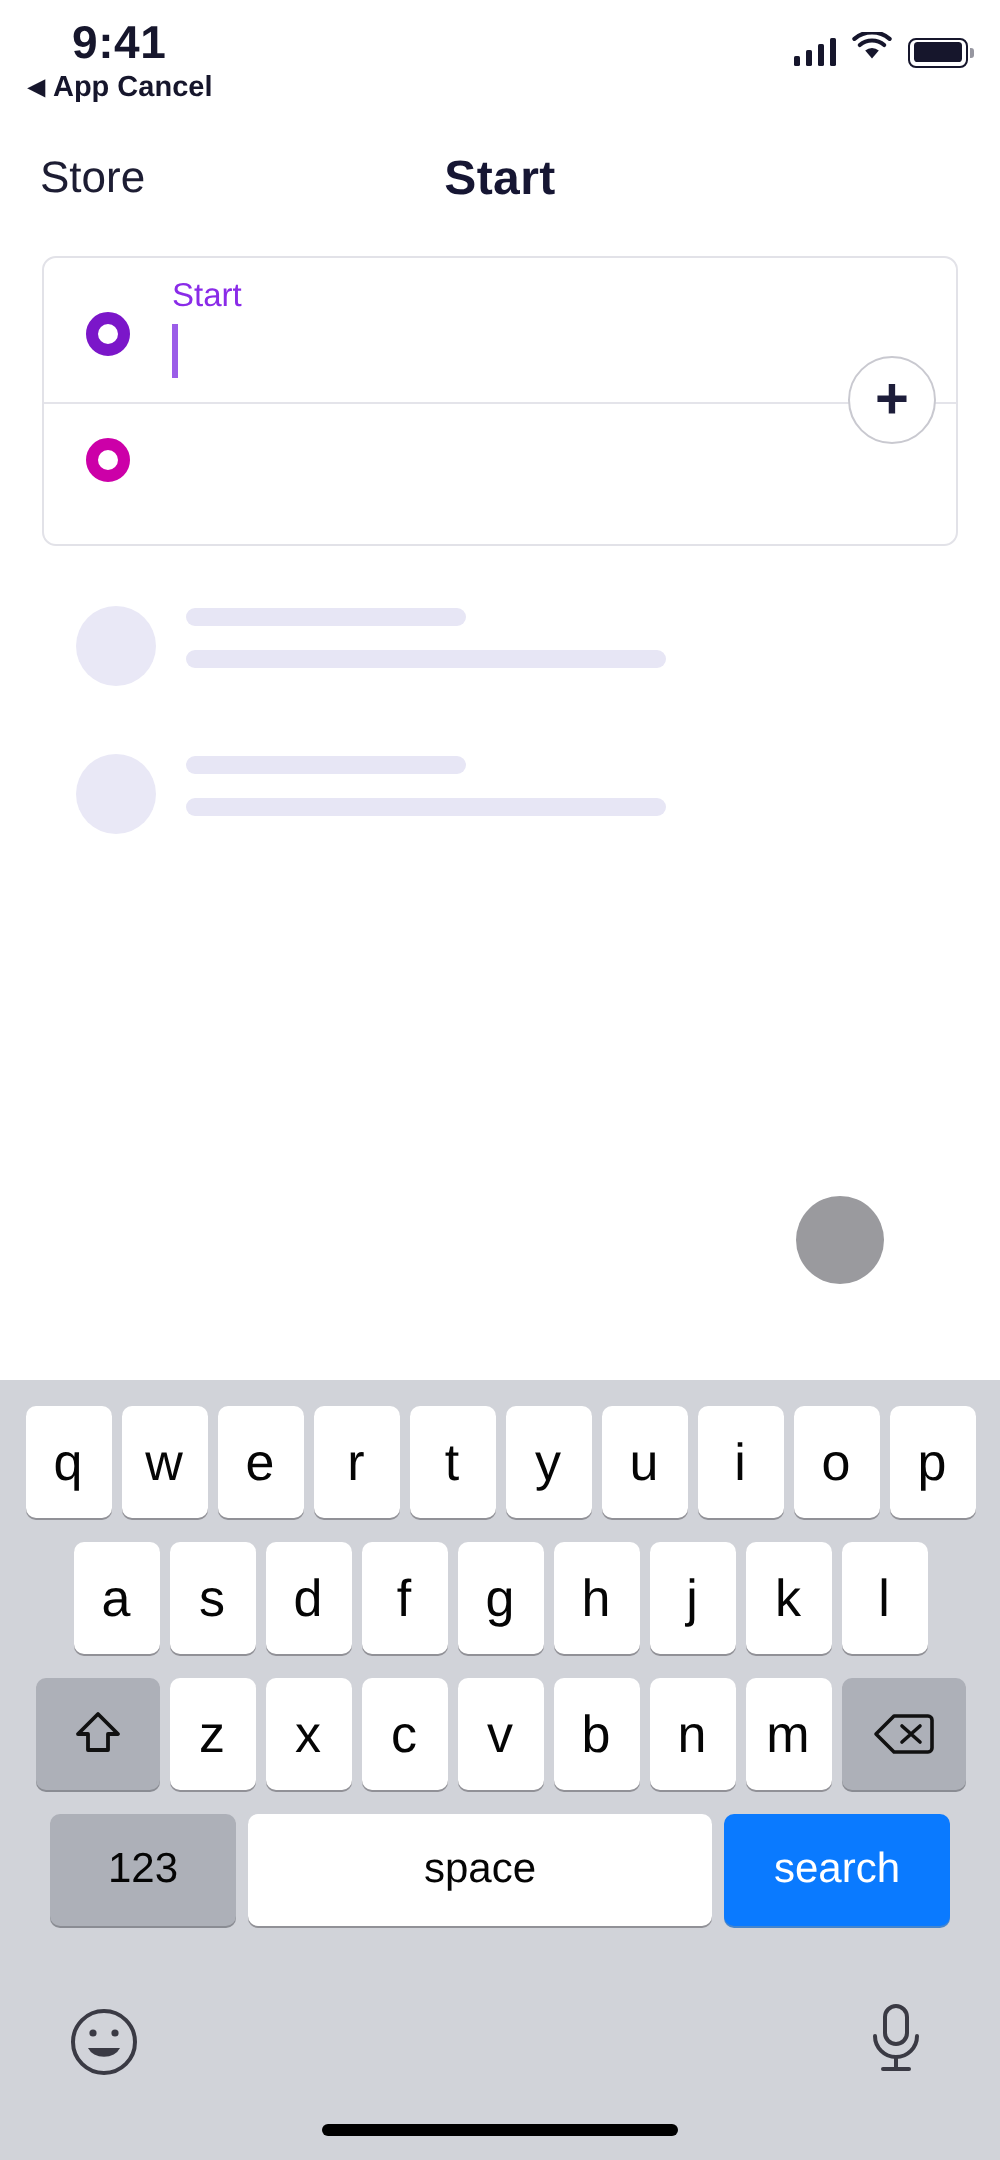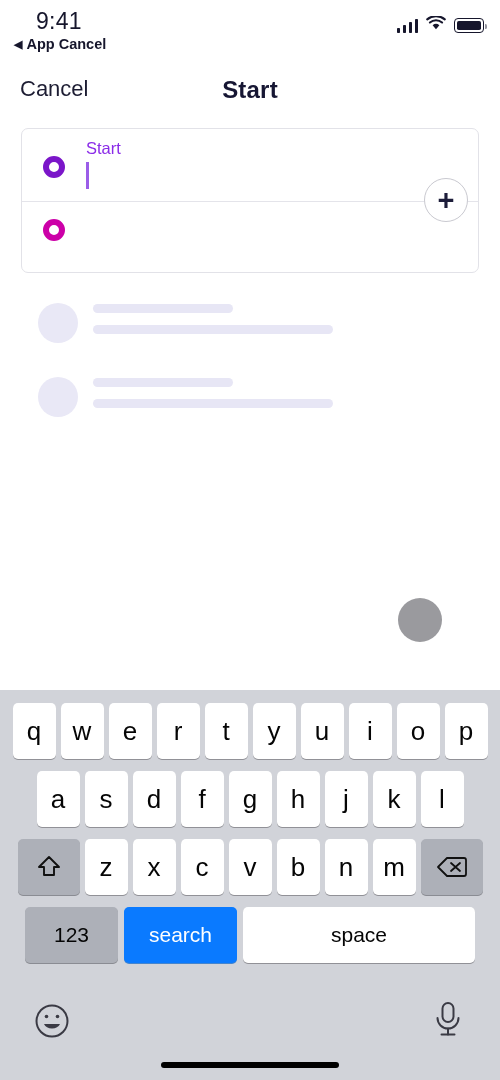--- a/index.html
+++ b/index.html
@@ -8,21 +8,21 @@
     background: #ffffff;
     font-family: "Liberation Sans", sans-serif;
     overflow: hidden;
   }
   .phone { position: relative; width: 500px; height: 1080px; background:#fff; }
 
   
   .statusbar { position: absolute; top: 0; left: 0; width: 500px; height: 62px; }
   .sb-time {
     position: absolute; left: 36px; top: 8px;
-    font-size: 23px; font-weight: normal; color: #16162c; letter-spacing: .3px;
+    font-size: 23px; font-weight: bold; color: #16162c; letter-spacing: .3px;
   }
   .sb-back {
     position: absolute; left: 14px; top: 36px;
     font-size: 14.5px; font-weight: bold; color: #16162c;
     display: flex; align-items: center; gap: 4px;
   }
   .sb-back .tri { font-size: 11px; line-height: 1; }
   .sb-right {
     position: absolute; right: 16px; top: 16px;
     display: flex; align-items: center; gap: 8px;
@@ -172,21 +172,21 @@
           <path d="M1.2 3.4 a13.6 13.6 0 0 1 17.6 0" stroke="#16162c" stroke-width="2.1" fill="none" stroke-linecap="round"></path>
         </svg>
       </span>
       <span class="batt">
           <b></b>
         </span>
     </div>
   </div>
 
   <div class="navbar">
-    <button class="nav-cancel">Cancel</button>
+    <button class="nav-cancel">Store</button>
     <div class="nav-title">Start</div>
   </div>
 
   <div class="route-card">
     <div class="route-row first">
       <span class="pin start"></span>
       <div class="field-start">
         <div class="field-label">Start</div>
         <div class="caret"></div>
       </div>
@@ -263,22 +263,22 @@
           <svg width="34" height="26" viewBox="0 0 34 26">
             <path d="M12 4 H29 a2 2 0 0 1 2 2 v14 a2 2 0 0 1 -2 2 H12 L3 13 Z" fill="none" stroke="#111" stroke-width="1.8" stroke-linejoin="round"></path>
             <path d="M16 9 L25 17 M25 9 L16 17" stroke="#111" stroke-width="1.8" stroke-linecap="round"></path>
           </svg>
         </span>
       </div>
     </div>
 
     <div class="kb-row r4">
       <div class="key num">123</div>
+      <div class="key space">space</div>
       <div class="key search">search</div>
-      <div class="key space">space</div>
     </div>
 
     <div class="kb-bottom">
       <div class="emoji-btn">
         <span>
           <svg width="38" height="38" viewBox="0 0 38 38">
             <circle cx="19" cy="19" r="15.5" fill="none" stroke="#3a3a44" stroke-width="2"></circle>
             <circle cx="13.5" cy="14.5" r="1.8" fill="#3a3a44"></circle>
             <circle cx="24.5" cy="14.5" r="1.8" fill="#3a3a44"></circle>
             <path d="M11 22 a8.6 7 0 0 0 16 0 Z" fill="#3a3a44"></path>

